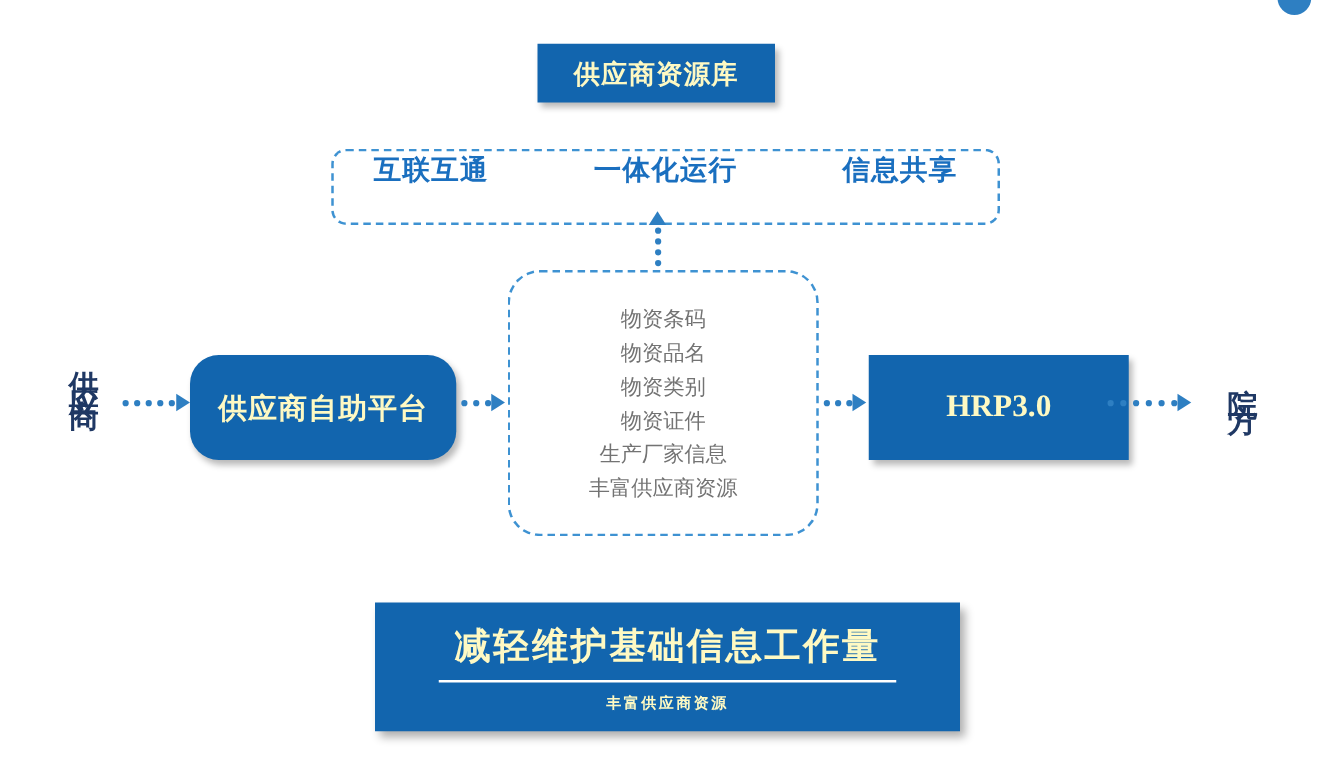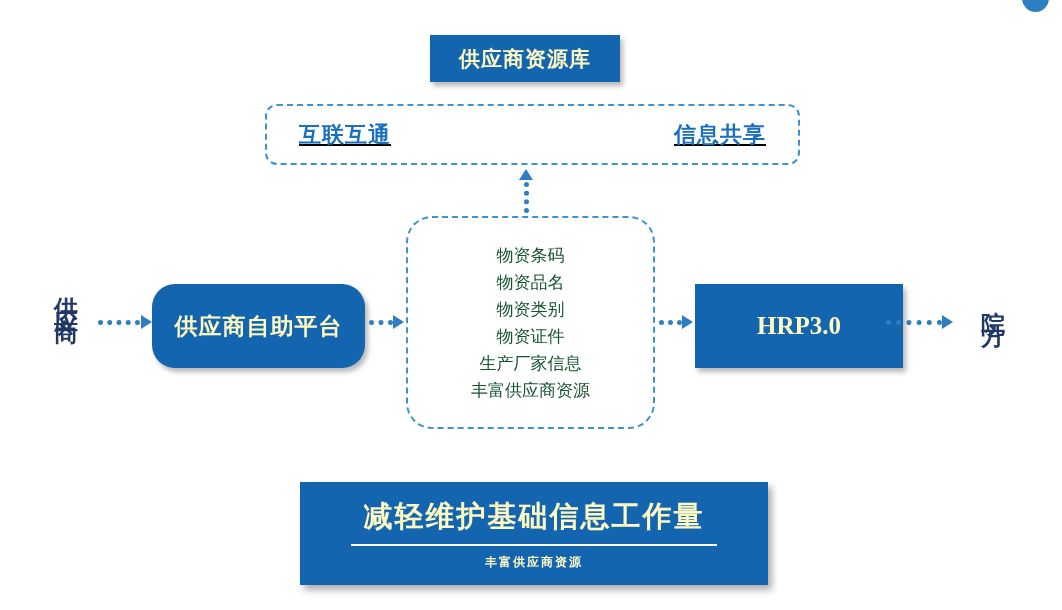--- a/index.html
+++ b/index.html
@@ -19,29 +19,29 @@
   .hrp-box      { left:695px; top:284px; width:208px; height:84px; font-size:25px; box-shadow:3px 4px 5px rgba(0,0,0,0.28);
                   font-family:"Liberation Serif","DejaVu Serif",serif; }
   .bottom-box   { left:300px; top:482px; width:468px; height:103px; flex-direction:column; box-shadow:4px 5px 7px rgba(0,0,0,0.32); }
   .bottom-title    { font-size:29px; font-weight:bold; letter-spacing:2px; }
   .bottom-rule     { width:78%; height:2px; background:#ffffff; margin:7px 0 8px; }
   .bottom-subtitle { font-size:12px; font-weight:bold; letter-spacing:2px; }
 
   
   .dashed-box { position:absolute; border:2px dashed #3E92D2; background:#ffffff; }
   .features-box {
-    left:265px; top:104px; width:535px; height:61px; border-radius:12px;
-    display:flex; align-items:center; justify-content:space-between; padding:0 32px;text-decoration:underline;
+    left:265px; top:119px; width:535px; height:61px; border-radius:12px;
+    display:flex; justify-content:space-between; padding:0 32px;
   }
   .feature { color:#1A6FBF; font-weight:bold; font-size:22px; letter-spacing:1px; }
   .detail-box {
     left:406px; top:216px; width:249px; height:213px; border-radius:26px;
     display:flex; flex-direction:column; align-items:center; justify-content:center;
   }
-  .detail-line { color:#14532d; font-size:17px; line-height:27px; }
+  .detail-line { color:#737373; font-size:17px; line-height:27px; }
 
   
   .v-label {
     position:absolute; writing-mode:vertical-lr; text-orientation:upright;
     font-weight:bold; color:#1F3864; font-size:24px; letter-spacing:11px;
   }
   .left-label  { left:50px;  top:278px; }
   .right-label { left:977px; top:292px; }
 
   
@@ -71,20 +71,21 @@
 <div class="canvas">
 
   <div class="corner-dot"></div>
 
   <div class="solid-box top-box">
     <span>供应商资源库</span>
   </div>
 
   <div class="dashed-box features-box">
     <span class="feature">互联互通</span>
+    <span class="feature">一体化运行</span>
     <span class="feature">信息共享</span>
   </div>
 
   <div class="dashed-box detail-box">
     <div class="detail-line">物资条码</div>
     <div class="detail-line">物资品名</div>
     <div class="detail-line">物资类别</div>
     <div class="detail-line">物资证件</div>
     <div class="detail-line">生产厂家信息</div>
     <div class="detail-line">丰富供应商资源</div>

